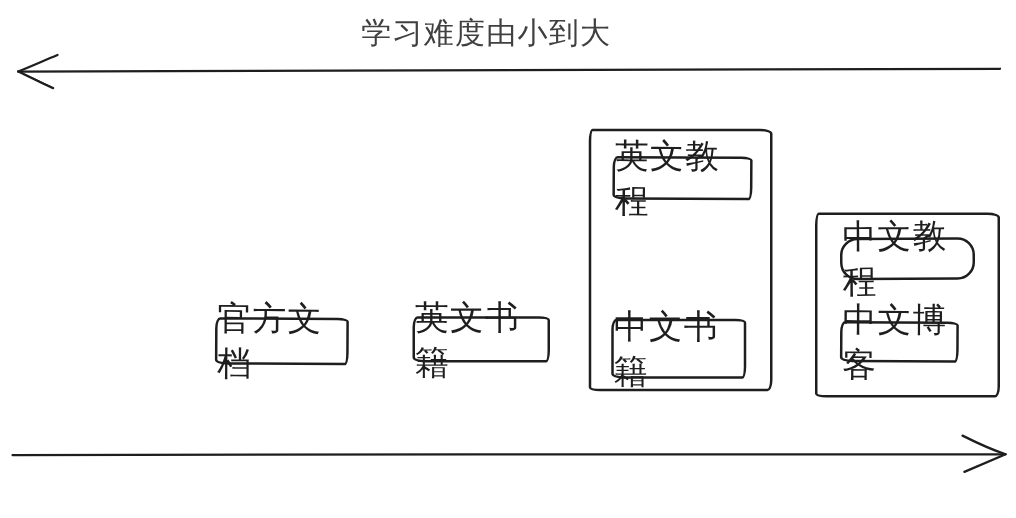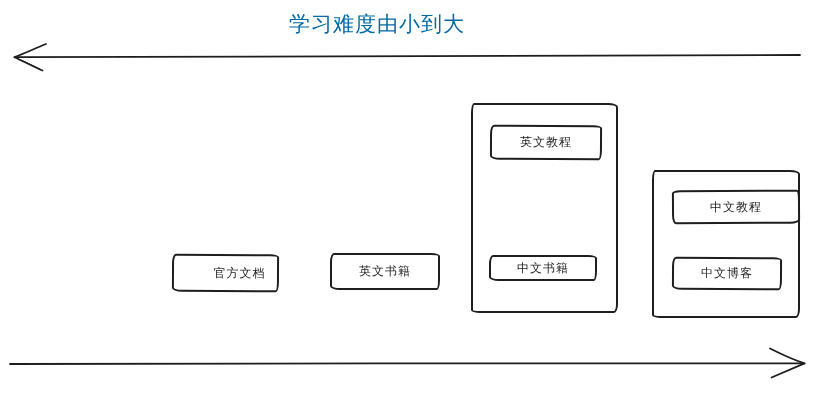--- a/index.html
+++ b/index.html
@@ -11,68 +11,68 @@
   .canvas {
     position: relative;
     width: 813px;
     height: 414px;
     background: #ffffff;
     overflow: hidden;
     color: #1e1e1e;
   }
   .axis-label {
     position: absolute;
-    font-size: 21px;
+    font-size: 24px;
     letter-spacing: 1px;
-    color: #0369a1;
+    color: #404040;
     white-space: nowrap;
   }
   .axis-label.top { left: 289px; top: 10px; }
   .axis-label.bottom { left: 309px; top: 374px; }
   .arrows-svg {
     position: absolute;
     left: 0; top: 0;
     width: 813px; height: 414px;
     pointer-events: none;
   }
   .node {
     position: absolute;
     border: 2px solid #1e1e1e;
     background: #ffffff;
     display: flex;
     align-items: center;
-    justify-content: center;
-    font-size: 12px;
+    justify-content: flex-start;
+    font-size: 27px;
     letter-spacing: 1px;
     color: #1e1e1e;
     box-sizing: border-box;
     
     border-radius: 4px 9px 3px 10px / 9px 3px 10px 4px;
   }
   .node.r1 { transform: rotate(-0.35deg); border-radius: 8px 3px 10px 4px / 3px 10px 4px 9px; }
   .node.r2 { transform: rotate(0.3deg); }
   .group {
     position: absolute;
     border: 2px solid #1e1e1e;
     background: #ffffff;
     box-sizing: border-box;
     border-radius: 3px 10px 4px 9px / 10px 4px 9px 3px;
   }
   .group .node { background: #ffffff; }
   
   #node-source-code   { left: 13px;  top: 254px; width: 109px; height: 37px; }
-  #node-official-docs { left: 172px; top: 254px; width: 107px; height: 38px; padding-left: 28px; }
+  #node-official-docs { left: 172px; top: 254px; width: 107px; height: 38px; }
   #node-english-books { left: 330px; top: 253px; width: 110px; height: 37px; }
   #group-mixed        { left: 471px; top: 103px; width: 147px; height: 210px; }
   #node-english-tutorials { left: 17px; top: 20px;  width: 112px; height: 35px; }
   #node-english-blogs     { left: 16px; top: 85px;  width: 108px; height: 35px; }
-  #node-chinese-books     { left: 16px; top: 150px; width: 108px; height: 26px; }
+  #node-chinese-books     { left: 16px; top: 150px; width: 108px; height: 48px; }
   #group-chinese      { left: 652px; top: 170px; width: 148px; height: 148px; }
-  #node-chinese-tutorials { left: 18px; top: 18px; width: 128px; height: 34px; }
-  #node-chinese-blogs     { left: 18px; top: 85px; width: 110px; height: 33px; }
+  #node-chinese-tutorials { left: 18px; top: 18px; width: 108px; height: 34px; border-radius: 14px; }
+  #node-chinese-blogs     { left: 18px; top: 85px; width: 95px; height: 33px; }
 </style>
 </head>
 <body>
 
 <div class="canvas">
 
   <div class="axis-label top">学习难度由小到大</div>
 
 
   <svg class="arrows-svg" viewBox="0 0 813 414">

